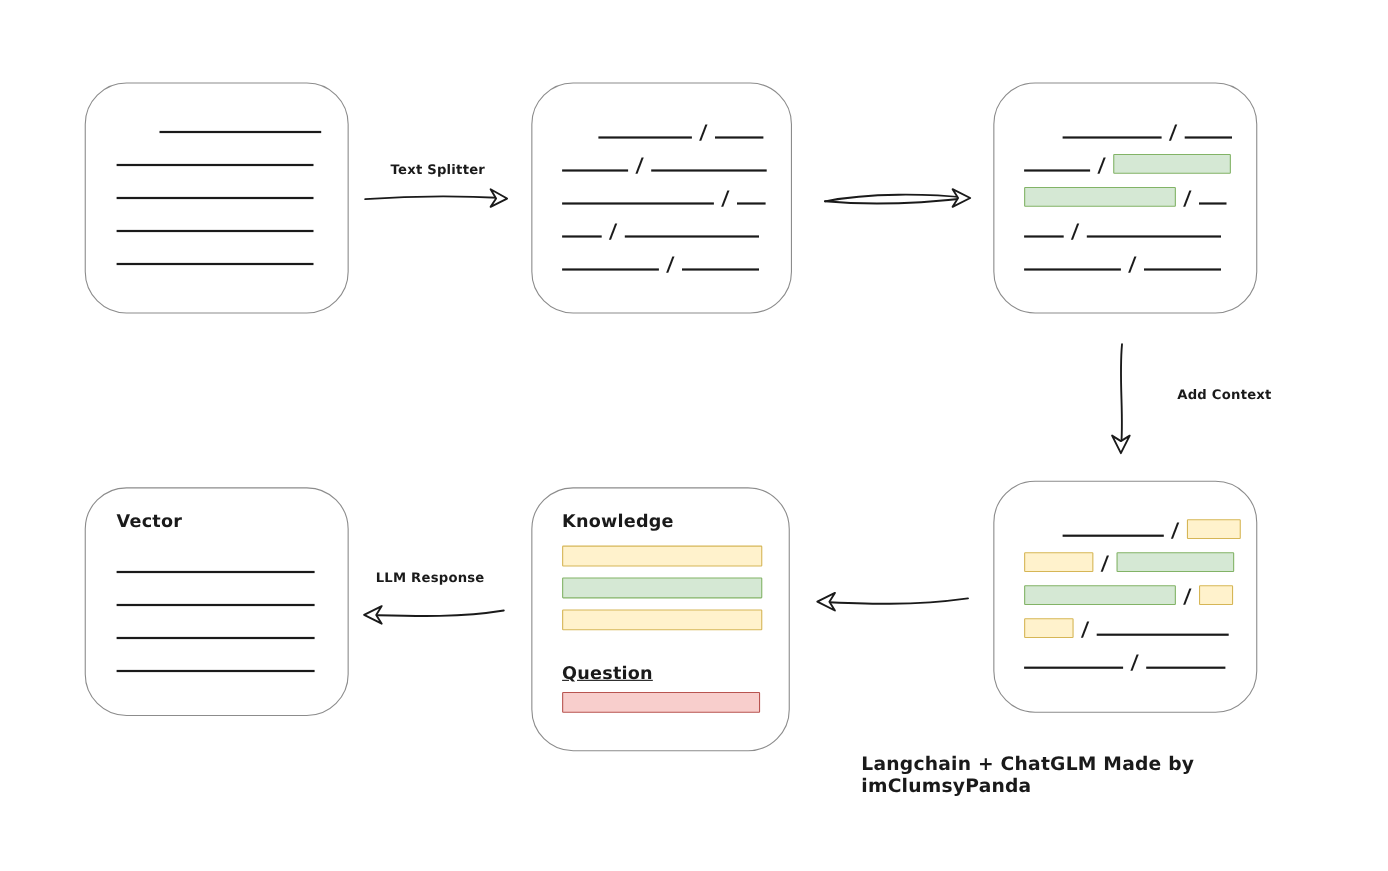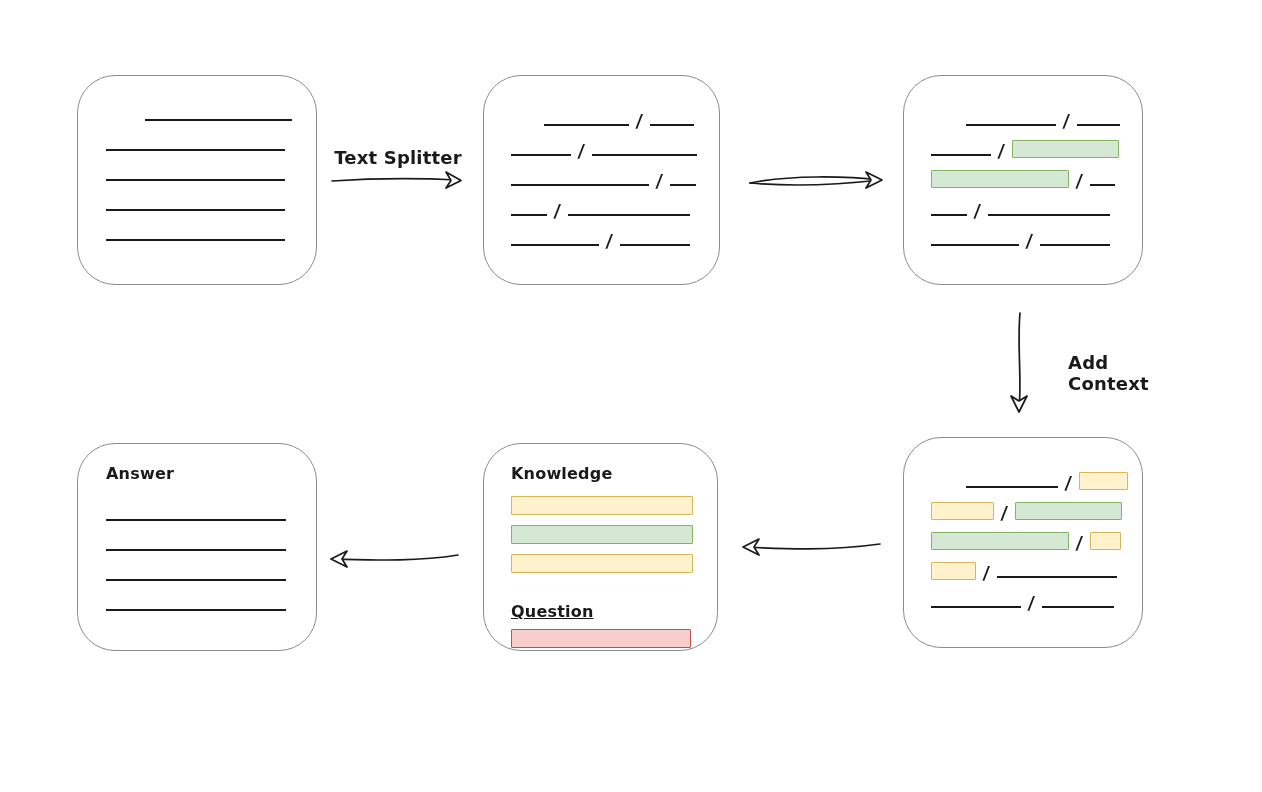--- a/index.html
+++ b/index.html
@@ -15,21 +15,21 @@
     font-family:"DejaVu Sans","Liberation Sans",sans-serif;color:var(--ink);
   }
   .arrow-layer{position:absolute;left:0;top:0;width:1262px;height:792px;pointer-events:none;}
   .arrow-layer path{stroke:var(--ink);stroke-width:1.7;fill:none;stroke-linecap:round;stroke-linejoin:round;}
   .arrow-layer path.head{fill:#fff;}
   .box{position:absolute;background:#fff;border:1.4px solid var(--box-border);border-radius:38px;box-sizing:border-box;}
   #box-document{left:77px;top:75px;width:240px;height:210px;}
   #box-chunks{left:483px;top:75px;width:237px;height:210px;}
   #box-matched{left:903px;top:75px;width:240px;height:210px;}
   #box-context{left:903px;top:437px;width:240px;height:211px;}
-  #box-prompt{left:483px;top:443px;width:235px;height:208px;}
+  #box-prompt{left:483px;top:443px;width:235px;height:240px;}
   #box-answer{left:77px;top:443px;width:240px;height:208px;}
   .box-content{height:100%;box-sizing:border-box;display:flex;flex-direction:column;}
   #box-document .box-content{padding:17px 0 0 28px;}
   #box-chunks .box-content{padding:22px 0 0 27px;}
   #box-matched .box-content{padding:22px 0 0 27px;}
   #box-context .box-content{padding:22px 0 0 27px;}
   #box-prompt .box-content{padding:20px 0 0 27px;}
   #box-answer .box-content{padding:20px 0 0 28px;}
   .row{display:flex;align-items:flex-end;height:30px;gap:7px;}
   .seg-line{border-bottom:2px solid var(--ink);height:0;margin-bottom:2px;flex:none;}
@@ -37,24 +37,24 @@
   .slash{font-size:18px;line-height:15px;font-weight:600;flex:none;transform:skewX(-4deg);}
   .bar{height:18px;border:1.5px solid;box-sizing:border-box;flex:none;border-radius:1px;}
   .bar.green,.vbar.green{background:var(--green-fill);border-color:var(--green-stroke);}
   .bar.yellow,.vbar.yellow{background:var(--yellow-fill);border-color:var(--yellow-stroke);}
   .bar.red,.vbar.red{background:var(--red-fill);border-color:var(--red-stroke);}
   .vbar{height:19px;border:1.5px solid;box-sizing:border-box;border-radius:1px;}
   .inbox-label{font-size:16px;font-weight:600;letter-spacing:.2px;}
   .bars-stack{display:flex;flex-direction:column;gap:10px;margin-top:13px;}
   #prompt-question-label{margin-top:29px;text-decoration:underline;}
   #prompt-question-bars{margin-top:8px;}
-  .arrow-label{position:absolute;font-size:18px;font-weight:600;text-align:center;letter-spacing:.2px;}
+  .arrow-label{position:absolute;font-size:12px;font-weight:600;text-align:center;letter-spacing:.2px;}
   #label-text-splitter{left:333px;top:147px;width:130px;}
   #label-vector-search{left:746px;top:147px;width:128px;}
-  #label-add-context{left:1036px;top:352px;width:120px;text-align:left;margin-left:32px;}
+  #label-add-context{left:1036px;top:352px;width:120px;text-align:right;}
   #label-generate-prompt{left:736px;top:517px;width:150px;}
   #label-llm-response{left:328px;top:518px;width:126px;}
   .caption{position:absolute;left:783px;top:685px;width:400px;font-size:17px;font-weight:600;letter-spacing:.2px;}
   #answer-rows{margin-top:10px;}
 </style>
 </head>
 <body>
 
 <div class="canvas">
 
@@ -206,35 +206,37 @@
         </div>
       <div class="inbox-label" id="prompt-question-label">Question</div>
       <div class="bars-stack" id="prompt-question-bars">
           <div class="vbar red" style="width: 180px;"></div>
         </div>
     </div>
   </div>
 
   <div class="box" id="box-answer">
     <div class="box-content">
-      <div class="inbox-label">Answer</div>
+      <div class="inbox-label">Vector</div>
       <div id="answer-rows">
           <div class="row">
             <span class="seg-line" style="width: 180px;"></span>
           </div>
           <div class="row">
             <span class="seg-line" style="width: 180px;"></span>
           </div>
           <div class="row">
             <span class="seg-line" style="width: 180px;"></span>
           </div>
           <div class="row">
             <span class="seg-line" style="width: 180px;"></span>
           </div>
         </div>
     </div>
   </div>
 
   <div class="arrow-label" id="label-text-splitter">Text Splitter</div>
   <div class="arrow-label" id="label-add-context">Add Context</div>
-
+  <div class="arrow-label" id="label-llm-response">LLM Response</div>
+
+  <div class="caption">Langchain + ChatGLM Made by imClumsyPanda</div>
 
 </div>
 
 </body></html>

